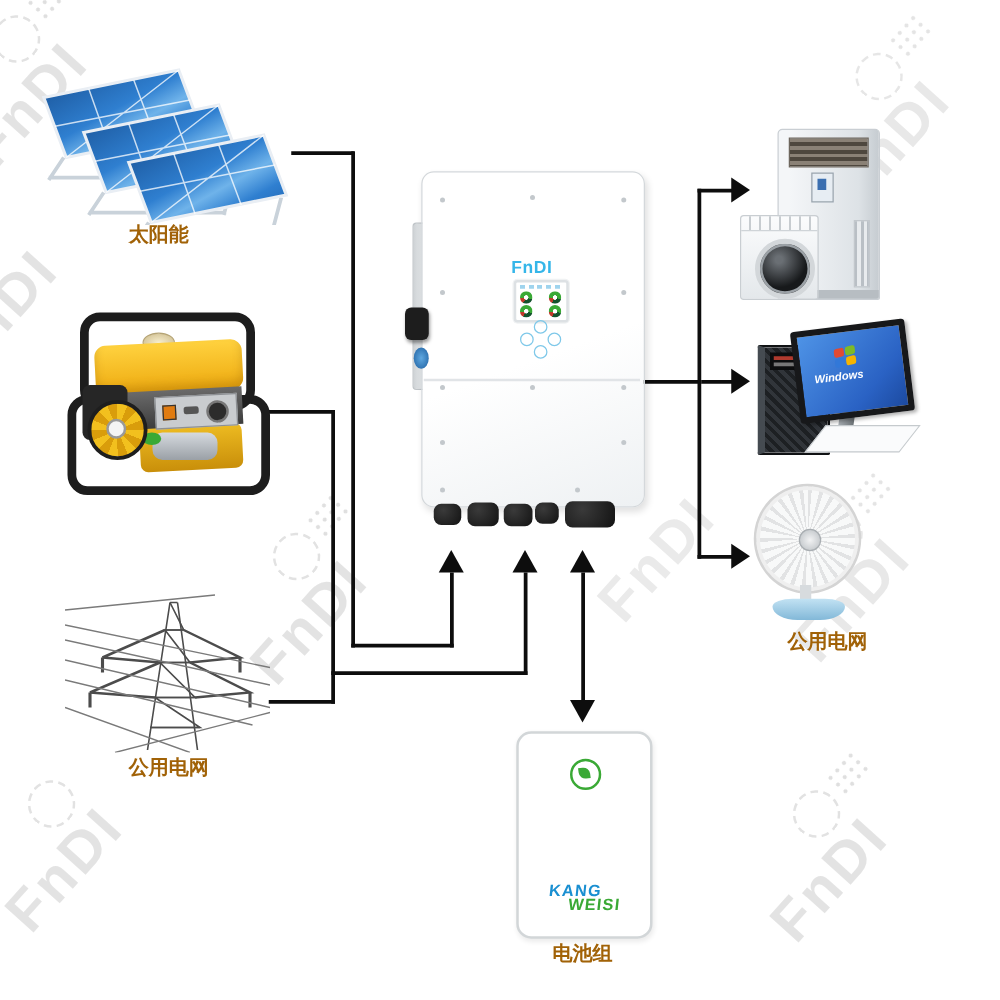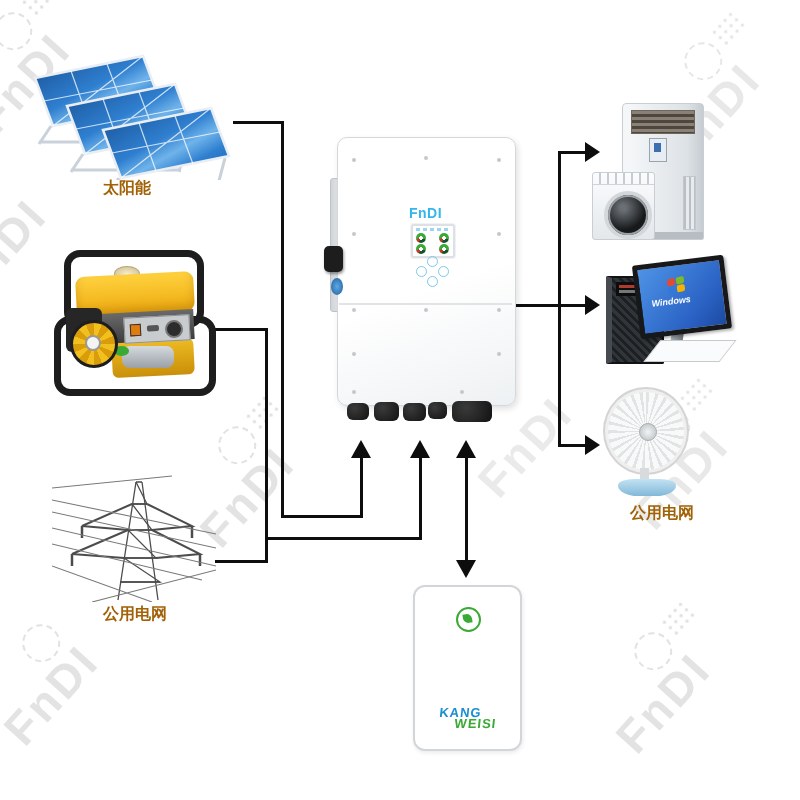--- a/index.html
+++ b/index.html
@@ -316,14 +316,15 @@
 
   <div id="battery">
     <div id="bat-logo">
       <span id="bat-leaf"></span>
     </div>
     <div id="bat-brand">
       <span class="k">KANG</span>
       <span class="w">WEISI</span>
     </div>
   </div>
+  <div class="node-label" style="left:406px;top:753px;width:120px;">电池组</div>
 
 </div>
 
 </body></html>

